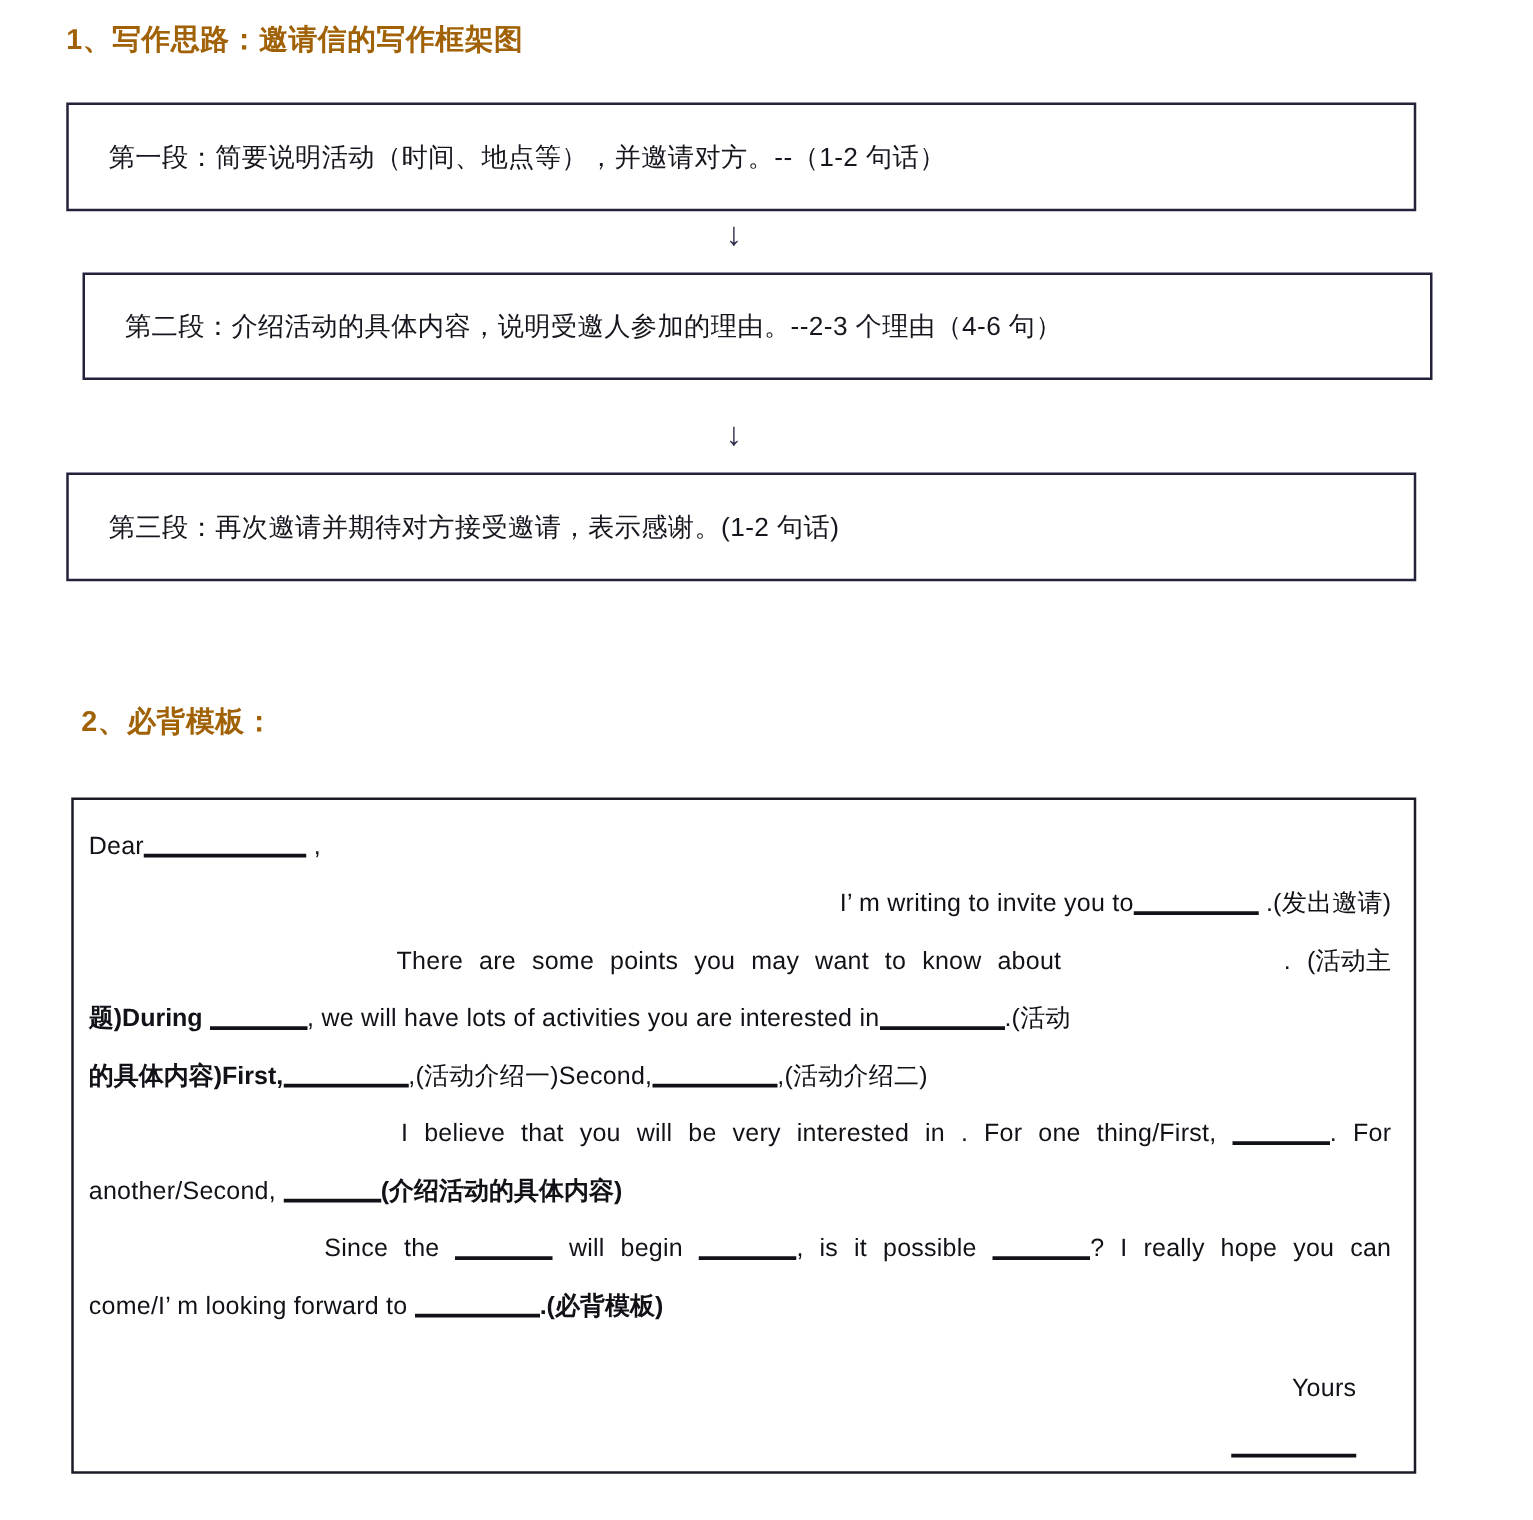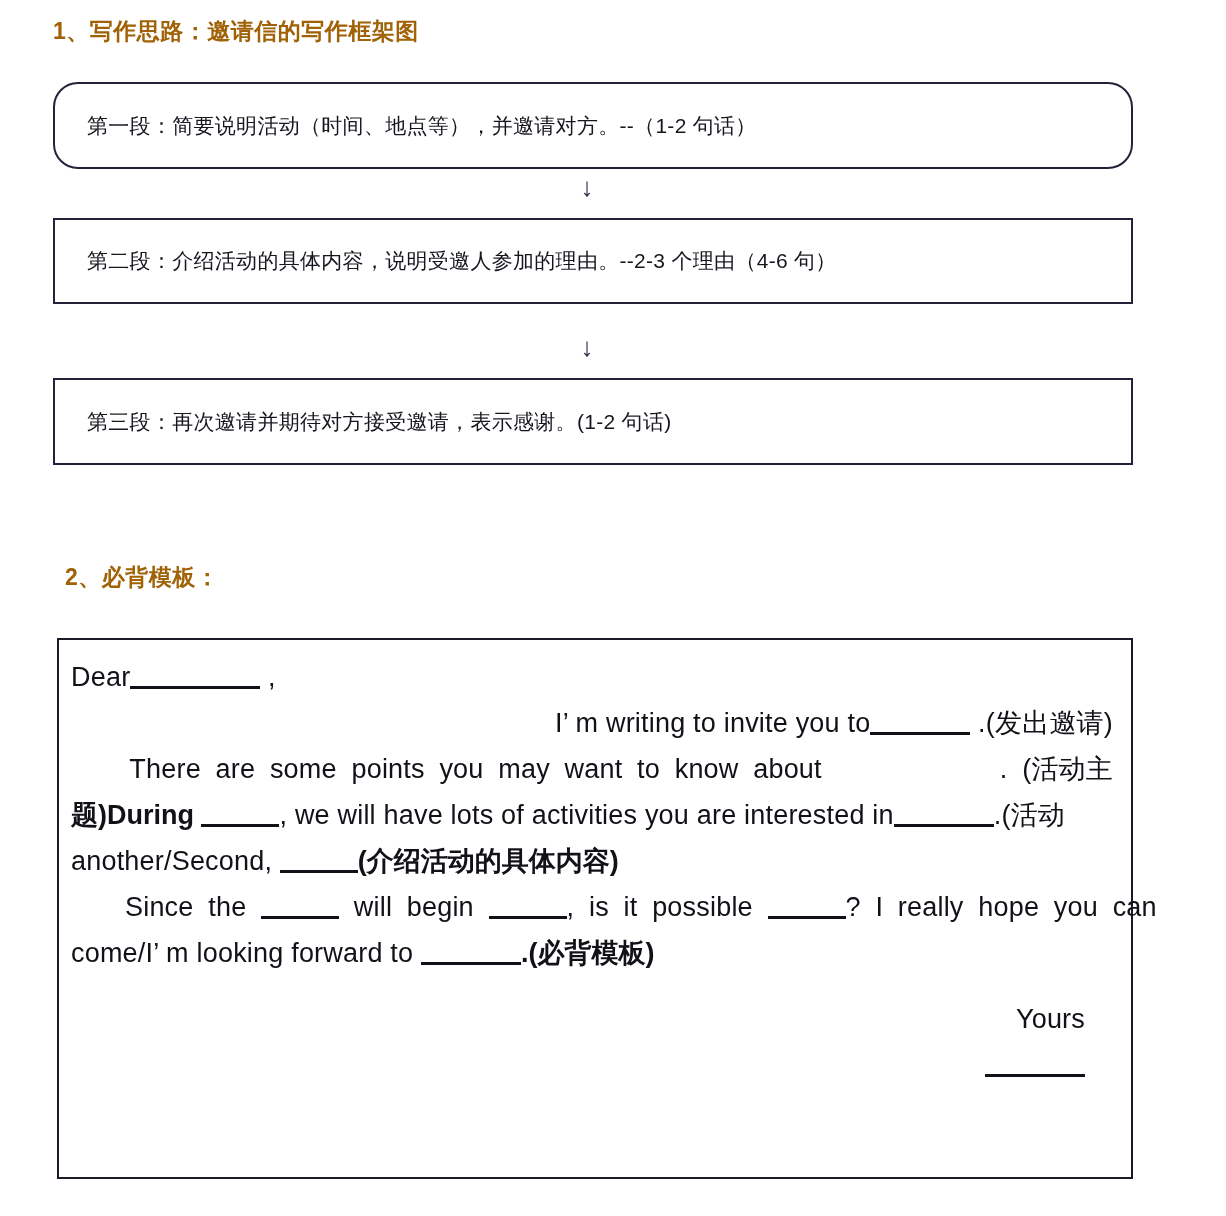--- a/index.html
+++ b/index.html
@@ -37,22 +37,22 @@
   .flow-box {
     position: absolute;
     left: 53px;
     width: 1080px;
     border: 2px solid #22223a;
     background: #ffffff;
     box-sizing: border-box;
     display: flex;
     align-items: center;
   }
-  #flow-box-1 { top: 82px;  height: 87px; border-radius: 25px; }
-  #flow-box-2 { top: 218px; height: 86px; }
+  #flow-box-1 { top: 82px;  height: 87px; }
+  #flow-box-2 { top: 218px; height: 86px; margin-left: 13px; }
   #flow-box-3 { top: 378px; height: 87px; }
 
   .flow-box-text {
     font-size: 21px;
     color: #16161f;
     padding-left: 32px;
     letter-spacing: 0.3px;
     white-space: nowrap;
   }
 
@@ -76,21 +76,21 @@
     top: 638px;
     width: 1076px;
     height: 541px;
     border: 2px solid #1b1b28;
     background: #ffffff;
     box-sizing: border-box;
     padding: 14px 18px 10px 12px;
   }
 
   .tpl-line {
-    font-size: 27px;
+    font-size: 20px;
     line-height: 46px;
     color: #111118;
     white-space: nowrap;
     letter-spacing: 0.2px;
   }
   .tpl-line.wide { word-spacing: 7px; }
   .tpl-line.indent { padding-left: 54px; text-align: right; }
   .tpl-line.right { text-align: right; padding-right: 28px; white-space: normal; }
 
   .blank {
@@ -142,21 +142,27 @@
     </div>
 
     <div class="tpl-line indent wide">
       <span>There are some points you may want to know about</span><span style="display:inline-block;width:178px"></span><span>. (活动主</span>
     </div>
 
     <div class="tpl-line">
       <span class="cn">题)During </span><span class="blank b-sm"></span><span>, we will have lots of activities you are interested in</span><span class="blank b-md"></span><span>.(活动</span>
     </div>
 
+    <div class="tpl-line">
+      <span class="cn">的具体内容)First,</span><span class="blank b-md"></span><span>,(活动介绍一)Second,</span><span class="blank b-md"></span><span>,(活动介绍二)</span>
+    </div>
 
+    <div class="tpl-line indent wide">
+      <span>I believe that you will be very interested in . For one thing/First, </span><span class="blank b-sm"></span><span>. For</span>
+    </div>
 
     <div class="tpl-line">
       <span>another/Second, </span><span class="blank b-sm"></span><span class="cn">(介绍活动的具体内容)</span>
     </div>
 
     <div class="tpl-line indent wide">
       <span>Since the </span><span class="blank b-sm"></span><span> will begin </span><span class="blank b-sm"></span><span>, is it possible </span><span class="blank b-sm"></span><span>? I really hope you can</span>
     </div>
 
     <div class="tpl-line">

